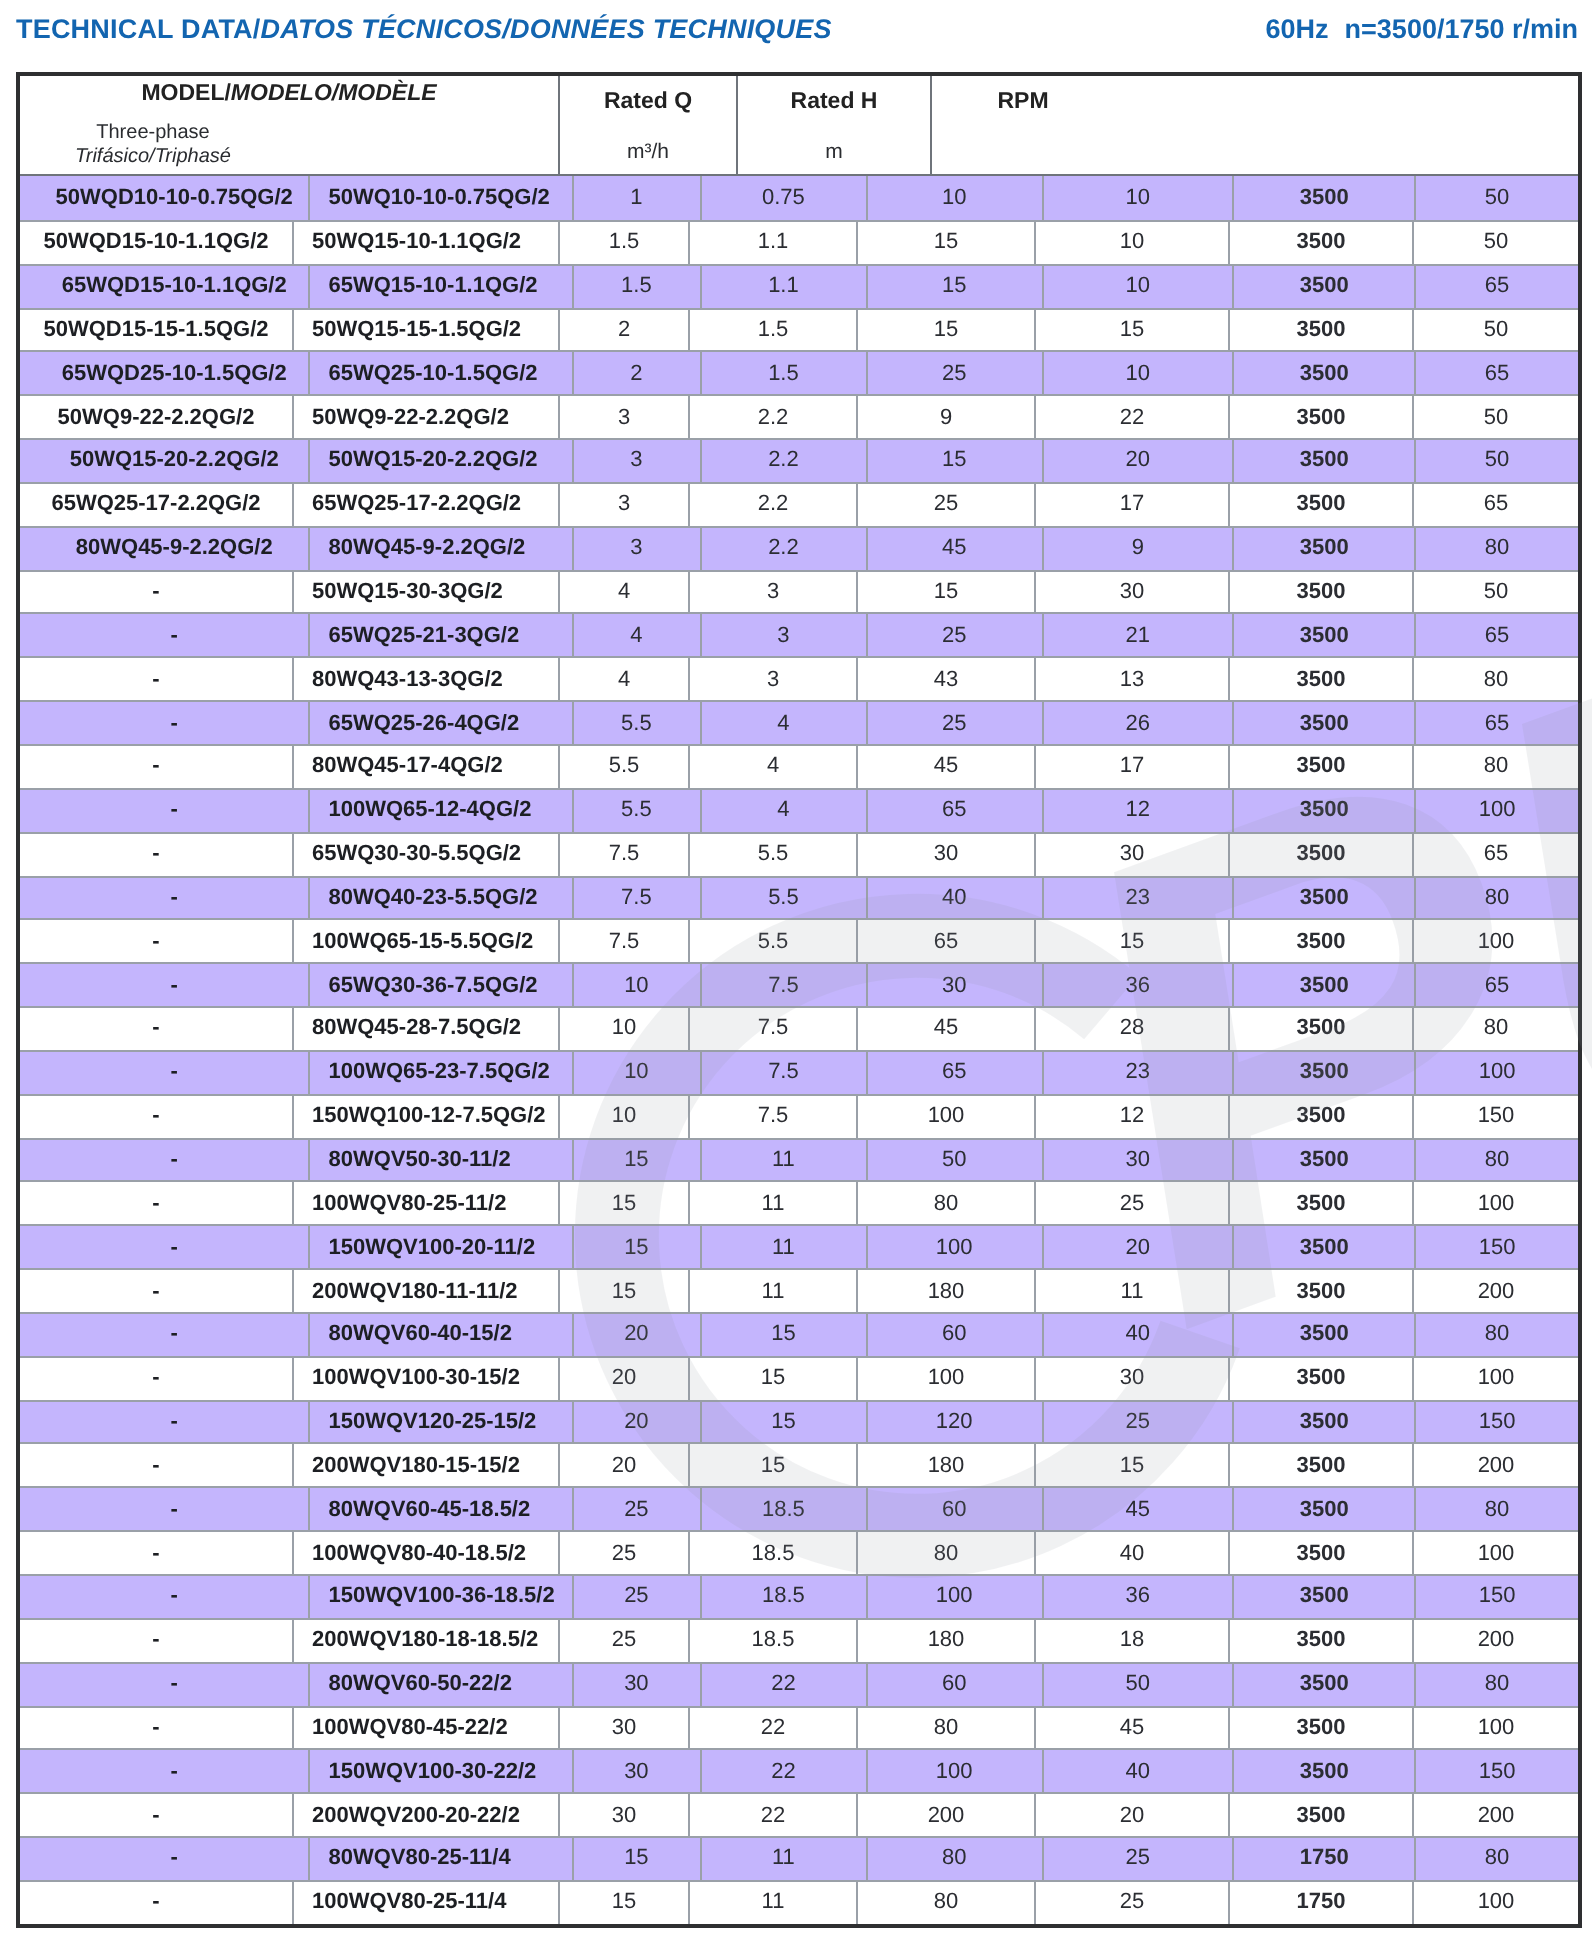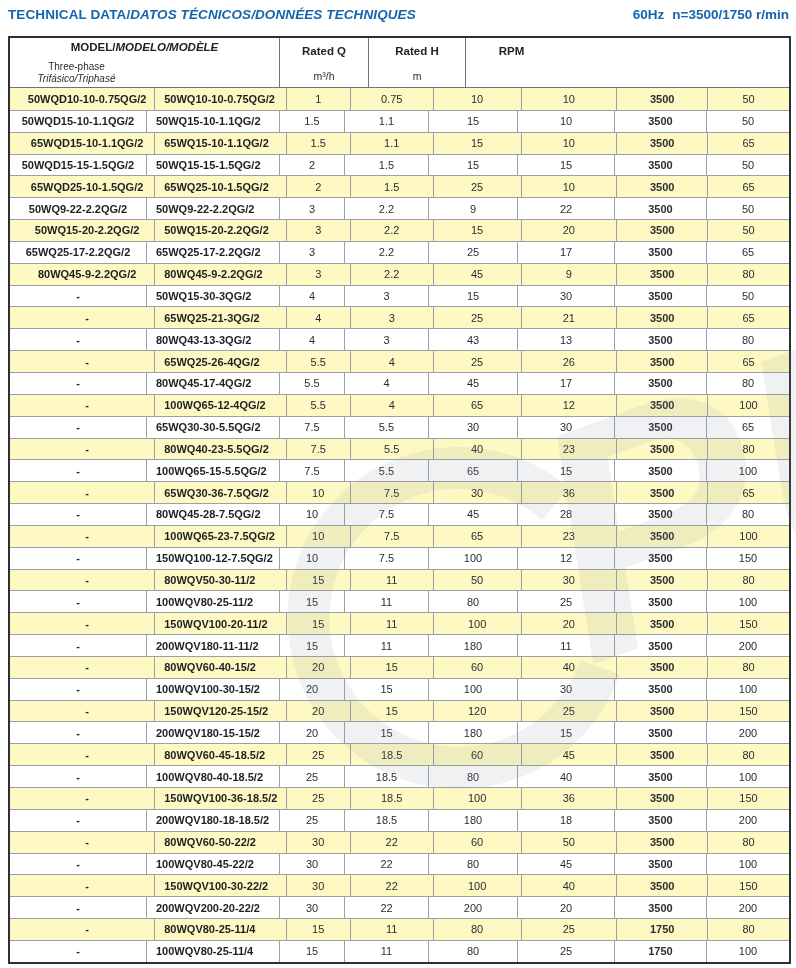--- a/index.html
+++ b/index.html
@@ -51,21 +51,21 @@
   .w-model { width:269px; }  .w-single { width:136px; } .w-three { width:133px; }
   .w-power { width:149px; }  .w-hp { width:65px; }      .w-kw { width:84px; }
   .w-q { width:89px; } .w-h { width:97px; } .w-rpm { width:92px; } .w-dn { width:83px; }
   .hsub-model { height:29px; }
   .hsub-power { height:23px; }
 
   
   .tbody { display:block; }
   .trow { display:flex; height:21.85px; background:#ffffff; }
   .trow + .trow { border-top:1px solid #9aa0a8; }
-  .trow.shaded { background:#fef9c3;padding-left:10px; }
+  .trow.shaded { background:#c4b5fd;padding-left:10px; }
   .c {
     display:flex; align-items:center; justify-content:center;
     font-size:11px; color:#2b2d32; overflow:hidden; white-space:nowrap;
   }
   .c + .c { border-left:1px solid #9aa0a8; }
   .c-single { width:136px; font-weight:bold; color:#1d1f23; }
   .c-three  { width:133px; font-weight:bold; color:#1d1f23;
               justify-content:flex-start; padding-left:9px; }
   .c-hp { width:65px; } .c-kw { width:84px; } .c-q { width:89px; }
   .c-h { width:97px; } .c-rpm { width:92px;font-weight:bold; } .c-dn { width:83px; }

